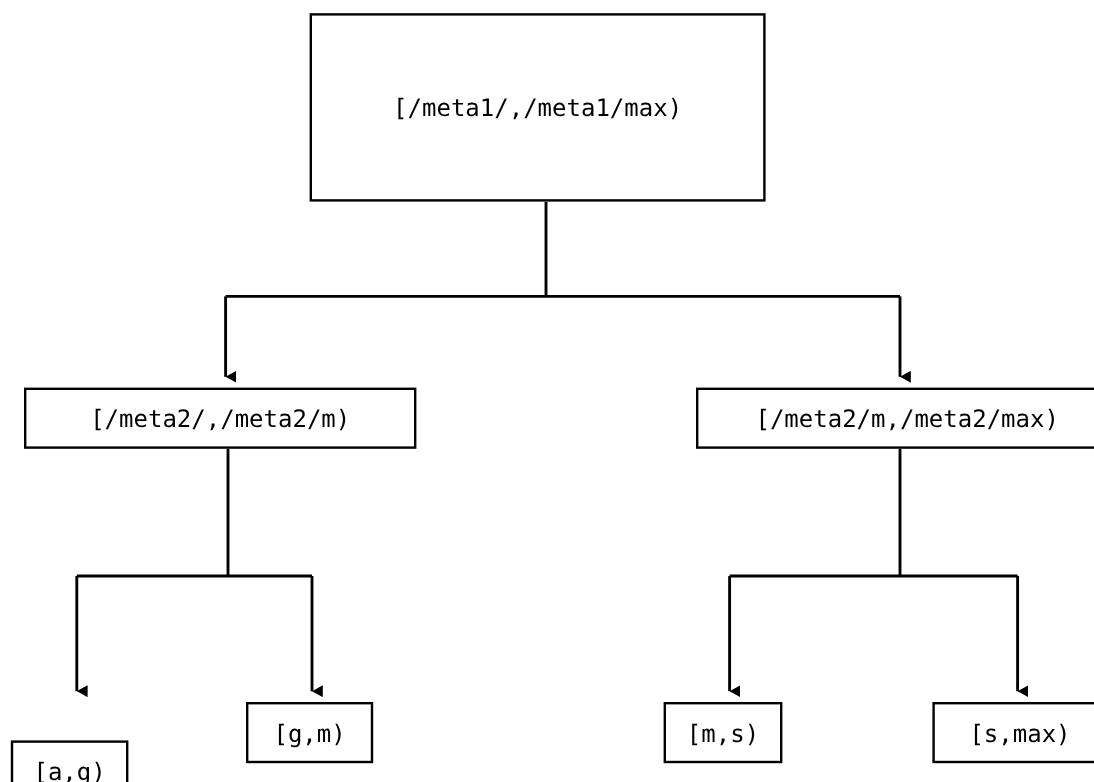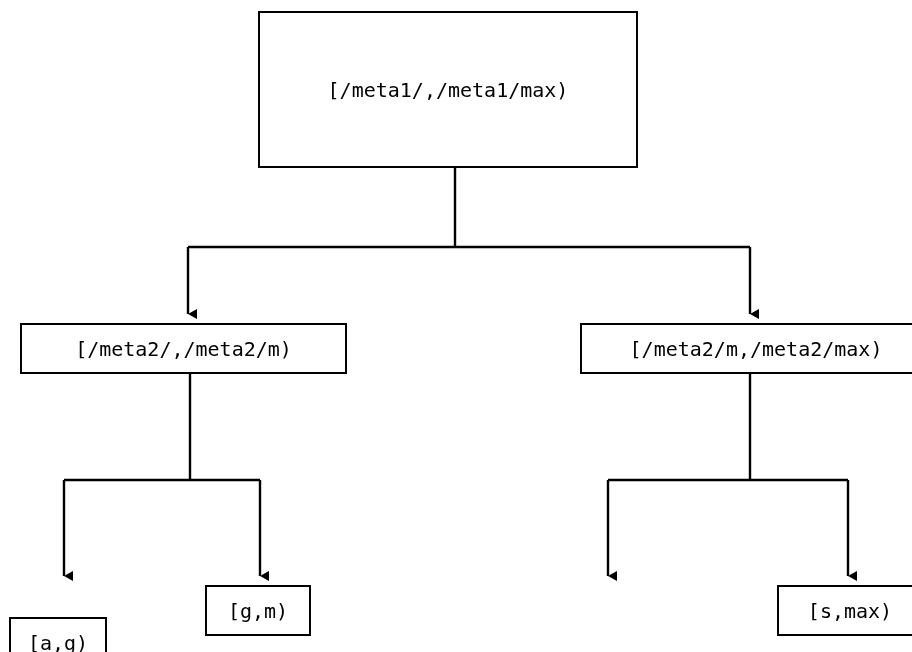--- a/index.html
+++ b/index.html
@@ -101,18 +101,21 @@
   </div>
 
   <div class="node node-leaf-1">
     <span class="node-label">[a,g)</span>
   </div>
 
   <div class="node node-leaf-2">
     <span class="node-label">[g,m)</span>
   </div>
 
+  <div class="node node-leaf-3">
+    <span class="node-label">[m,s)</span>
+  </div>
 
   <div class="node node-leaf-4">
     <span class="node-label">[s,max)</span>
   </div>
 
 </div>
 
 </body></html>

